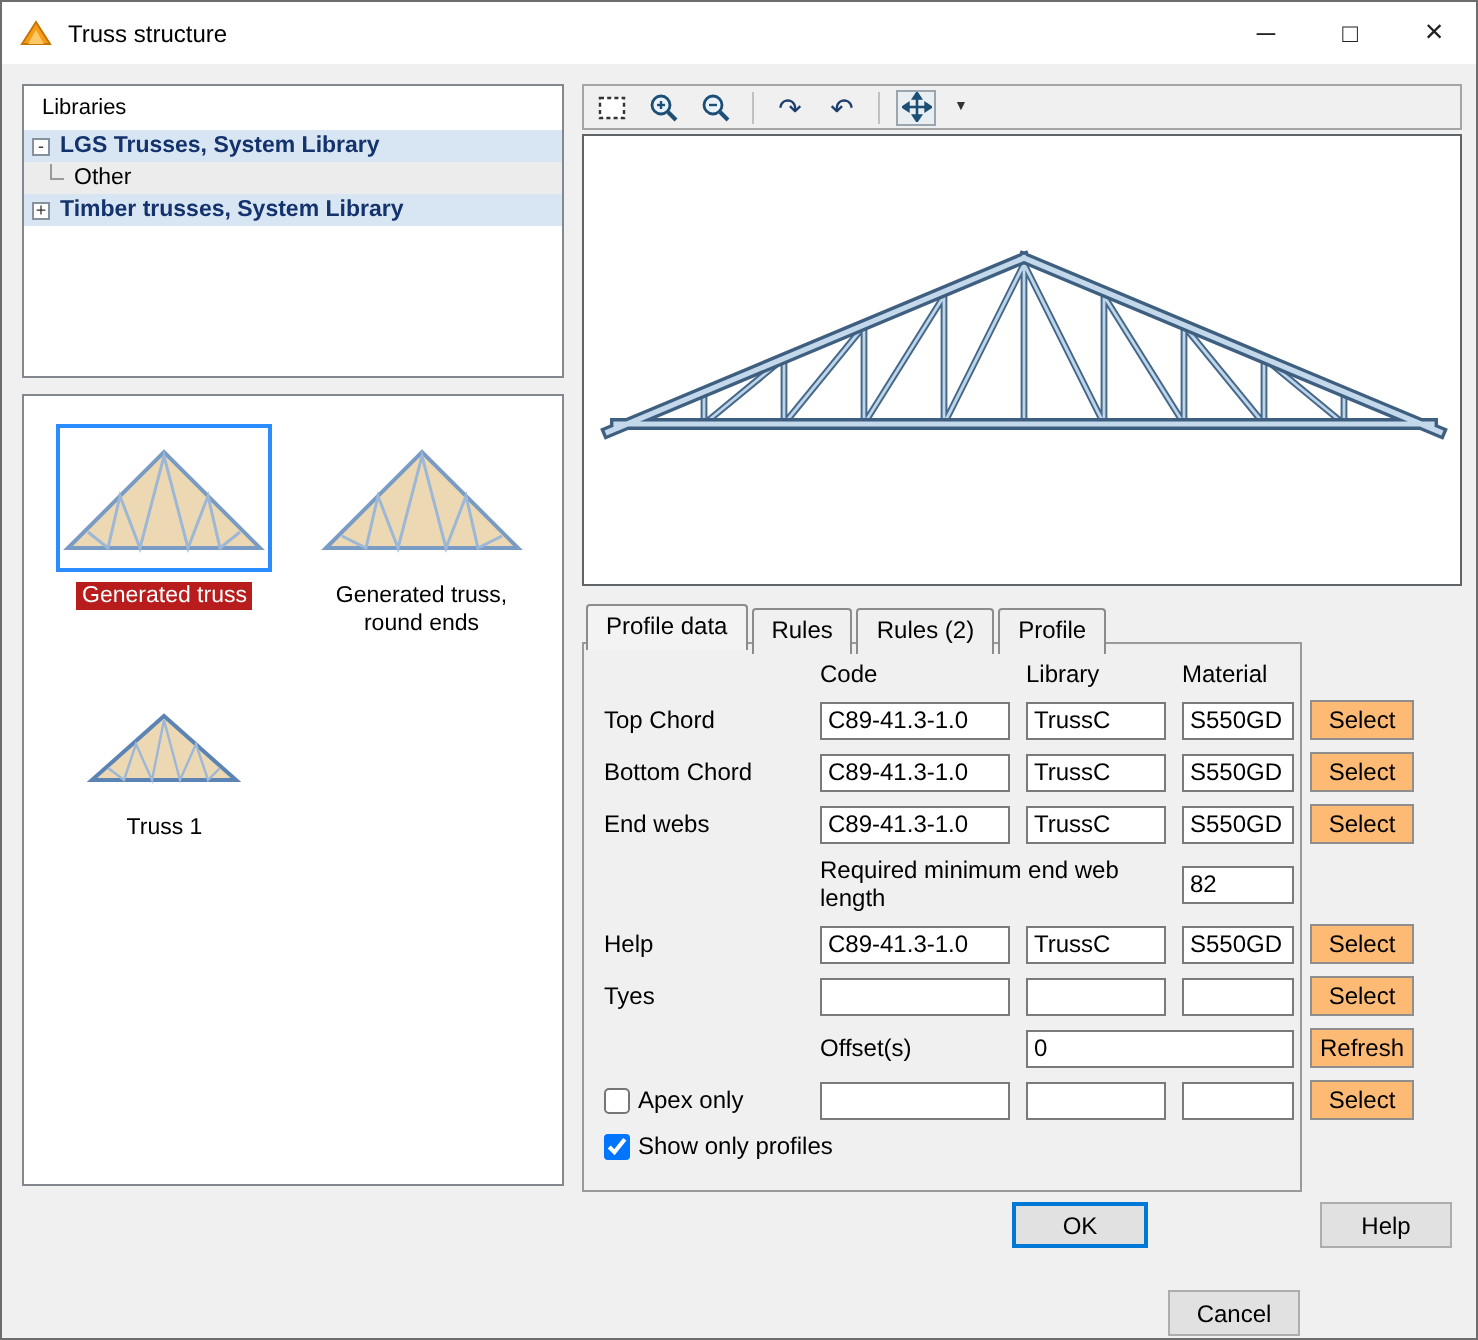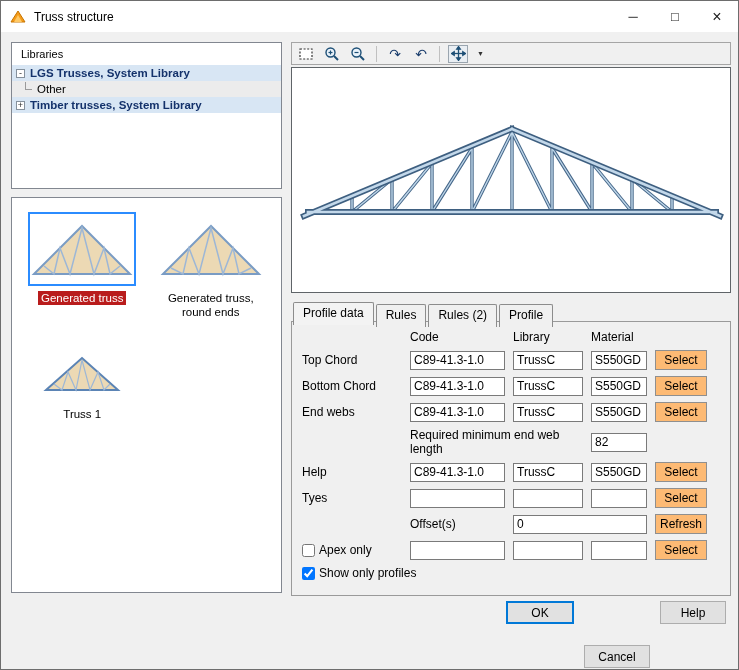--- a/index.html
+++ b/index.html
@@ -51,21 +51,21 @@
   .tool-glyph { font-size:14px; color:#1d3f6e; line-height:1; }
   .tool-box { border:1px solid #9aa5af; background:#e9eef3; }
   .caret { font-size:7px; color:#333; margin-left:1px; }
   .tool-sep { width:1px; height:16px; background:#c0c0c0; margin:0 2px; }
   
   .tabs { position:absolute; left:292px; top:301px; display:flex; z-index:3; }
   .tab { font-size:12px; padding:3px 9px 2px; background:#f0f0f0;
          border:1px solid #8c8c8c; border-bottom:none; border-radius:2px 2px 0 0;
          margin-right:2px; position:relative; top:2px; }
   .tab.active { background:#f3f3f3; top:0; padding-bottom:5px; z-index:4; }
-  .tabpanel { position:absolute; left:290px; top:320px; width:440px; height:275px;
+  .tabpanel { position:absolute; left:290px; top:320px; width:360px; height:275px;
               background:#f0f0f0; border:1px solid #9a9a9a; z-index:2; padding:8px 6px 4px 10px; }
   
   .form { display:grid; grid-template-columns:100px 95px 70px 56px 52px;
           column-gap:8px; row-gap:6px; align-items:center; font-size:12px; }
   .form .hdr { font-size:12px; }
   .tb { height:19px; border:1px solid #7a7a7a; background:#fff; font-size:12px;
         font-family:"Liberation Sans", sans-serif; padding:1px 3px; width:100%; }
   .mini-btn { height:20px; font-size:12px; background:#fdba74; border:1px solid #8f8f8f;
               font-family:"Liberation Sans", sans-serif; padding:0 4px; width:100%; }
   .span23 { grid-column:2 / 4; }

